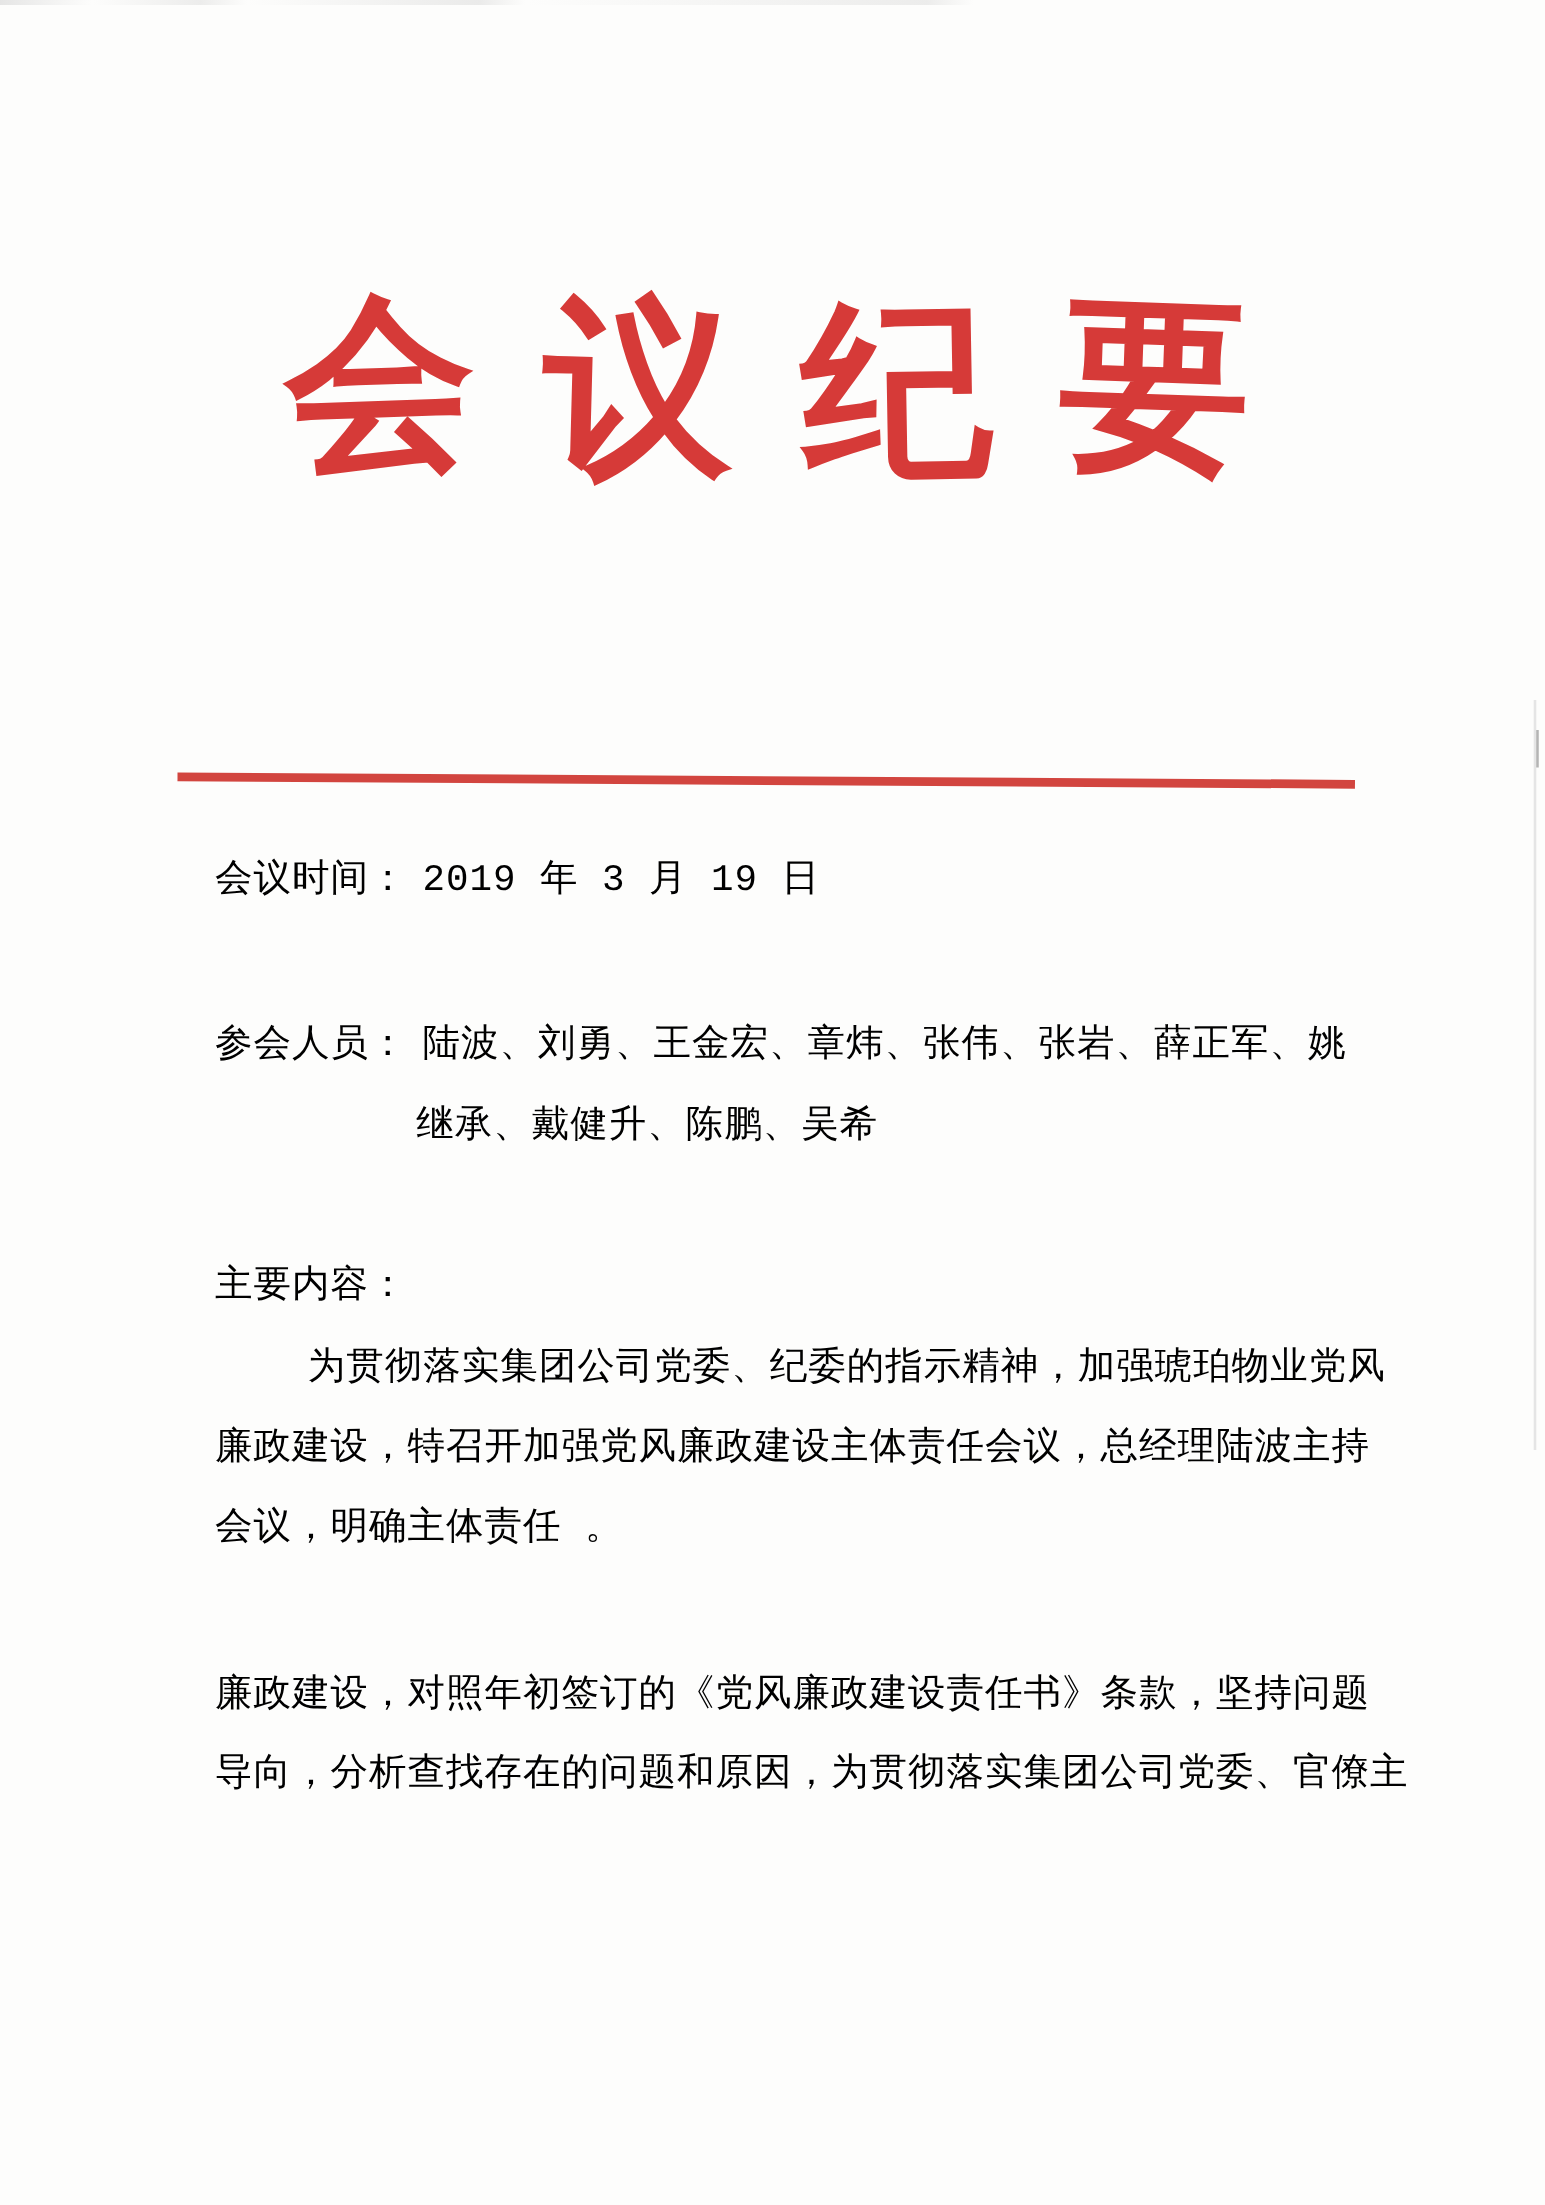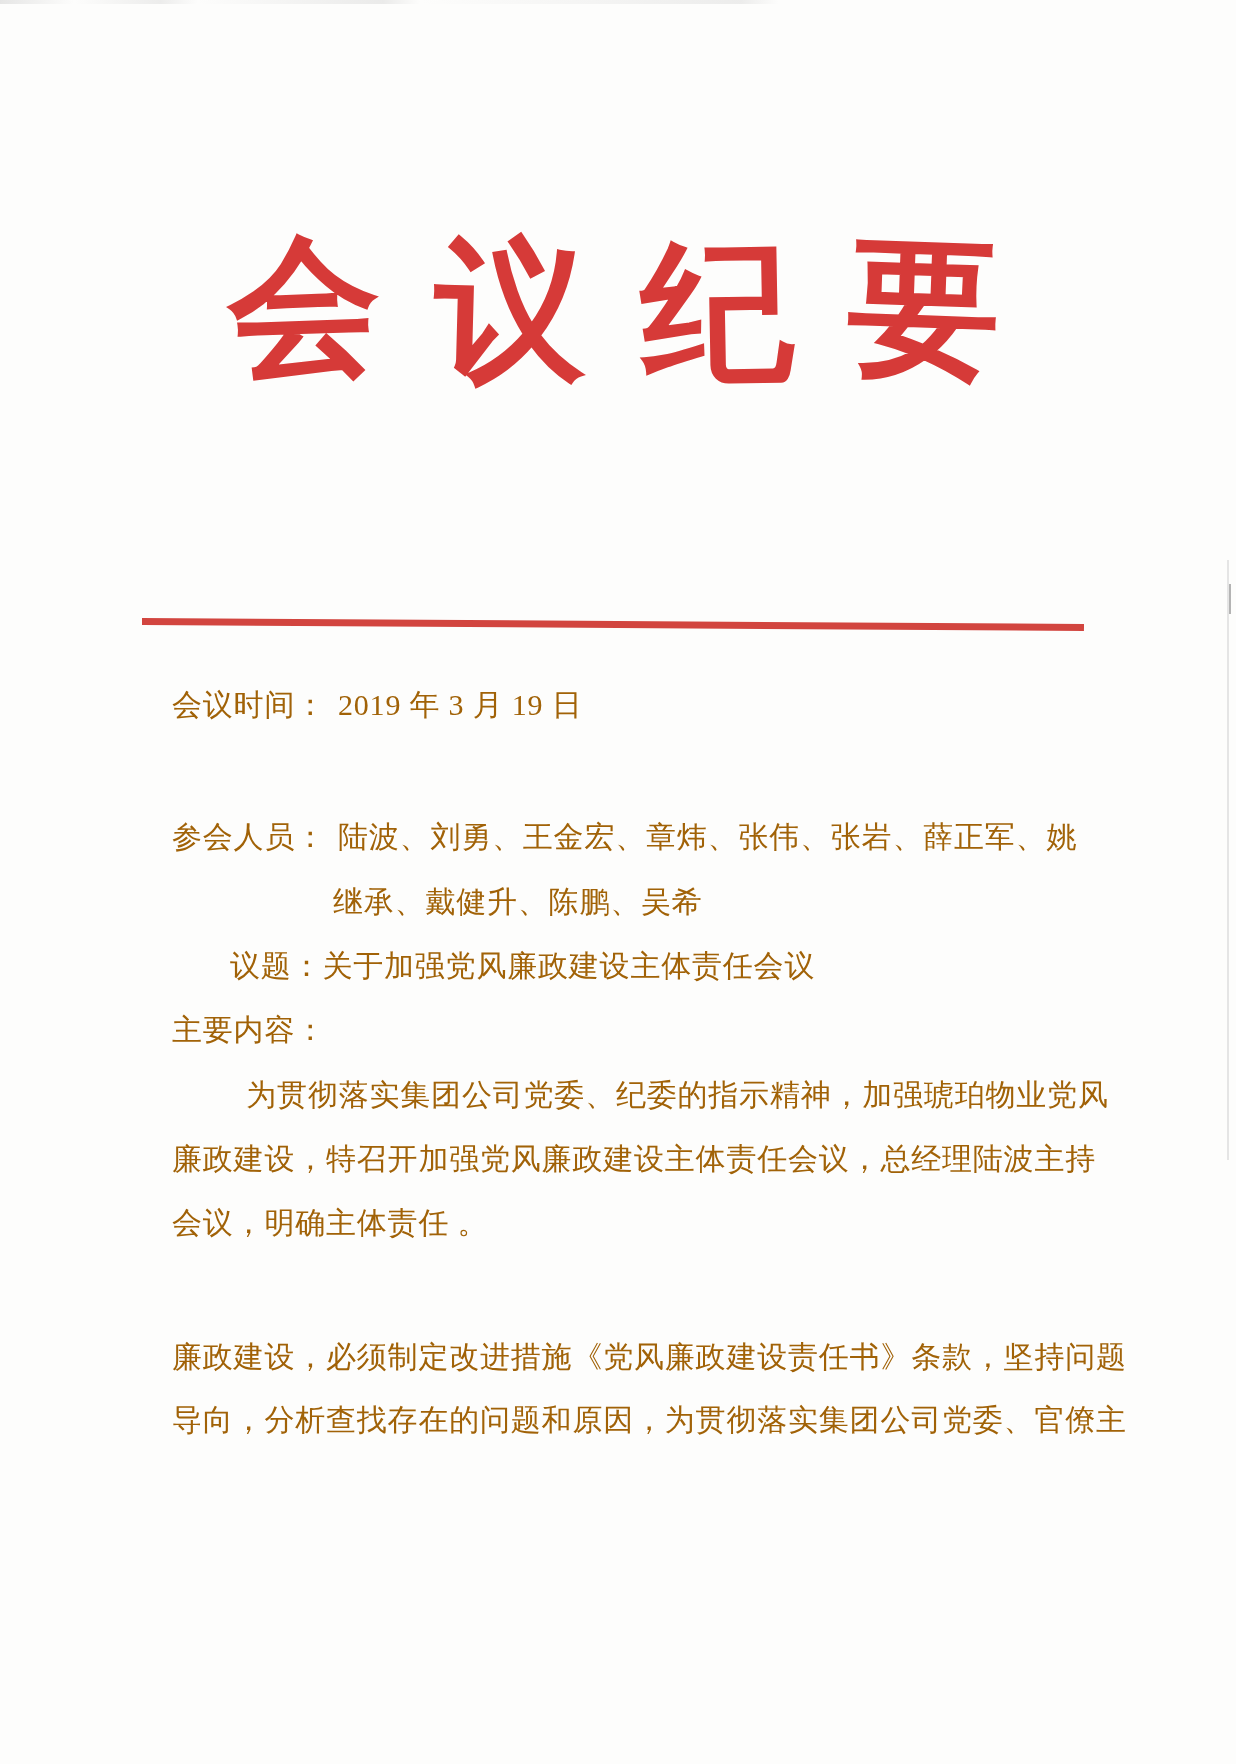--- a/index.html
+++ b/index.html
@@ -50,22 +50,23 @@
   
   .red-rule{
     position:absolute;left:142px;top:618px;width:942px;height:7px;
     background:#d2453f;
     transform:rotate(0.36deg);transform-origin:left center;
   }
 
   
   .line{
     position:absolute;left:172px;width:915px;height:36px;line-height:36px;
-    font-size:30px;letter-spacing:0.8px;color:#a16207;
+    font-size:30px;letter-spacing:0.8px;color:#000000;
     white-space:nowrap;
+    font-family:Liberation Mono, monospace;
   }
   .line .value{margin-left:12px;}
   .indent{padding-left:48px;text-align:center;}
   .l-attendees2{left:333px;}
   .l-topic{left:230px;}
 </style>
 </head>
 <body>
 
 <div class="page">
@@ -87,26 +88,23 @@
     <span>会议时间：</span><span class="value">2019 年 3 月 19 日</span>
   </div>
 
 
   <div class="line" style="top:819px">
     <span>参会人员：</span><span class="value">陆波、刘勇、王金宏、章炜、张伟、张岩、薛正军、姚</span>
   </div>
 
   <div class="line l-attendees2" style="top:884px">继承、戴健升、陈鹏、吴希</div>
 
-  <div class="line l-topic" style="top:948px">
-    <span>议题：</span><span>关于加强党风廉政建设主体责任会议</span>
-  </div>
 
   <div class="line" style="top:1012px">主要内容：</div>
 
   <div class="line indent" style="top:1077px">为贯彻落实集团公司党委、纪委的指示精神，加强琥珀物业党风</div>
   <div class="line" style="top:1205px">会议，明确主体责任 。</div>
   <div class="line" style="top:1141px">廉政建设，特召开加强党风廉政建设主体责任会议，总经理陆波主持</div>
 
-  <div class="line" style="top:1339px">廉政建设，必须制定改进措施《党风廉政建设责任书》条款，坚持问题</div>
+  <div class="line" style="top:1339px">廉政建设，对照年初签订的《党风廉政建设责任书》条款，坚持问题</div>
   <div class="line" style="top:1402px">导向，分析查找存在的问题和原因，为贯彻落实集团公司党委、官僚主</div>
 
 </div>
 
 </body></html>

